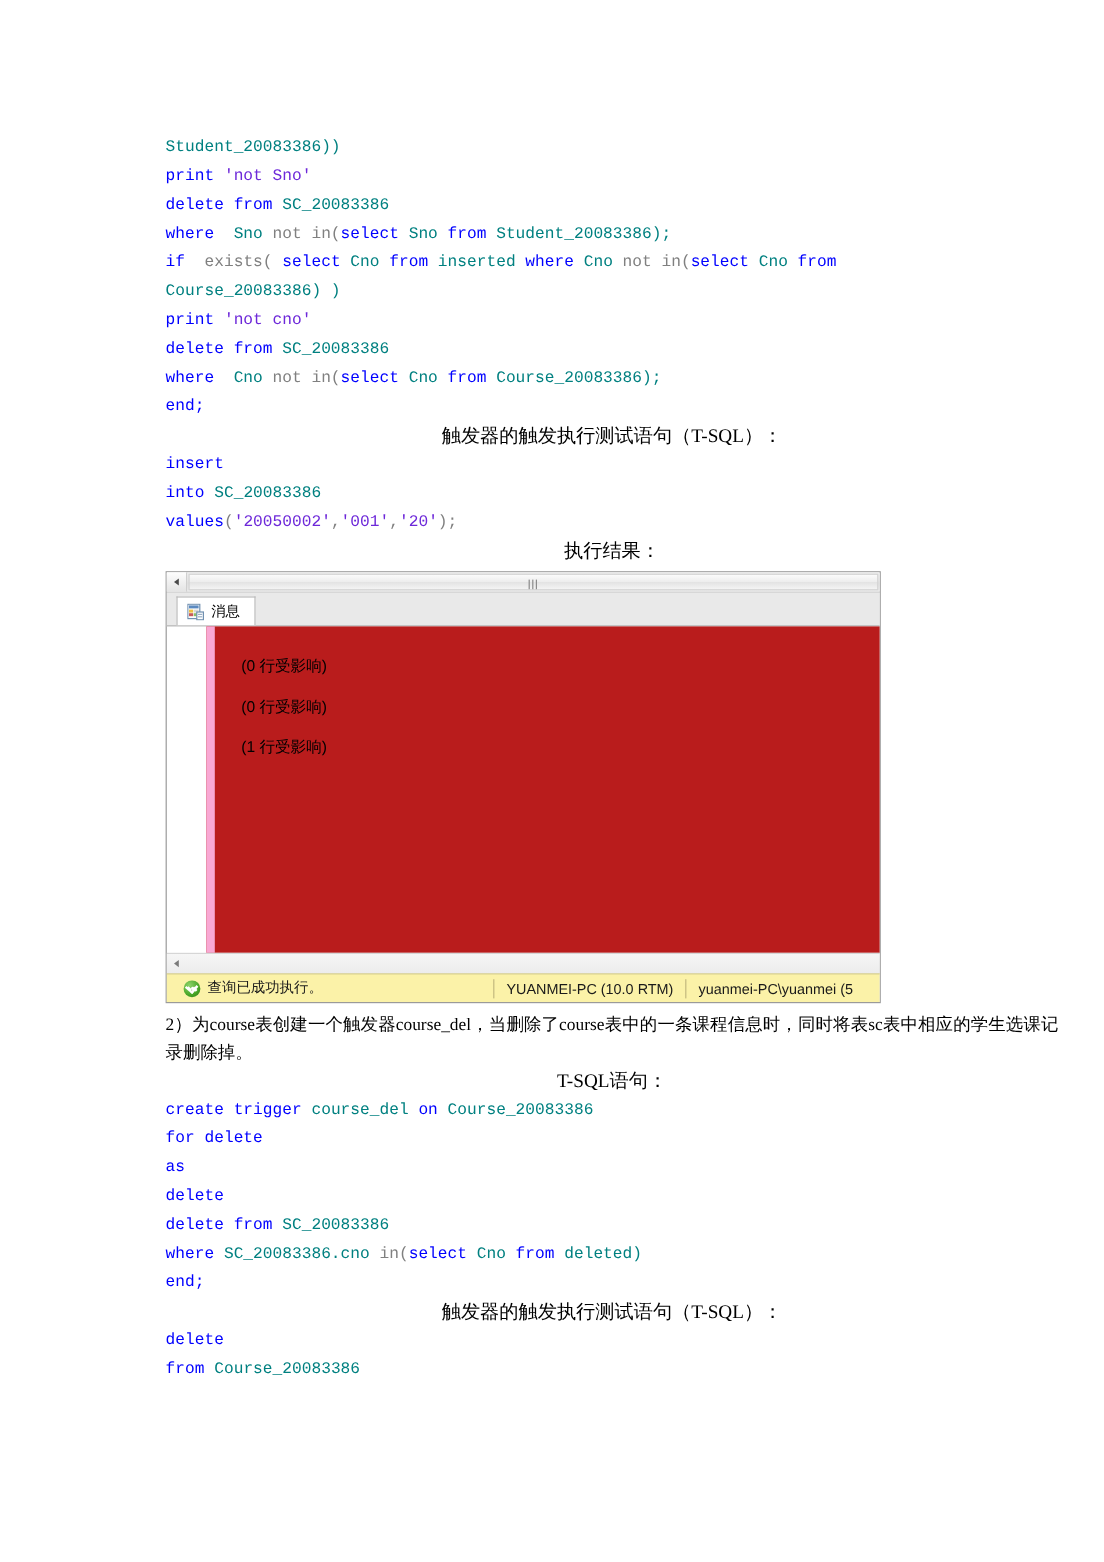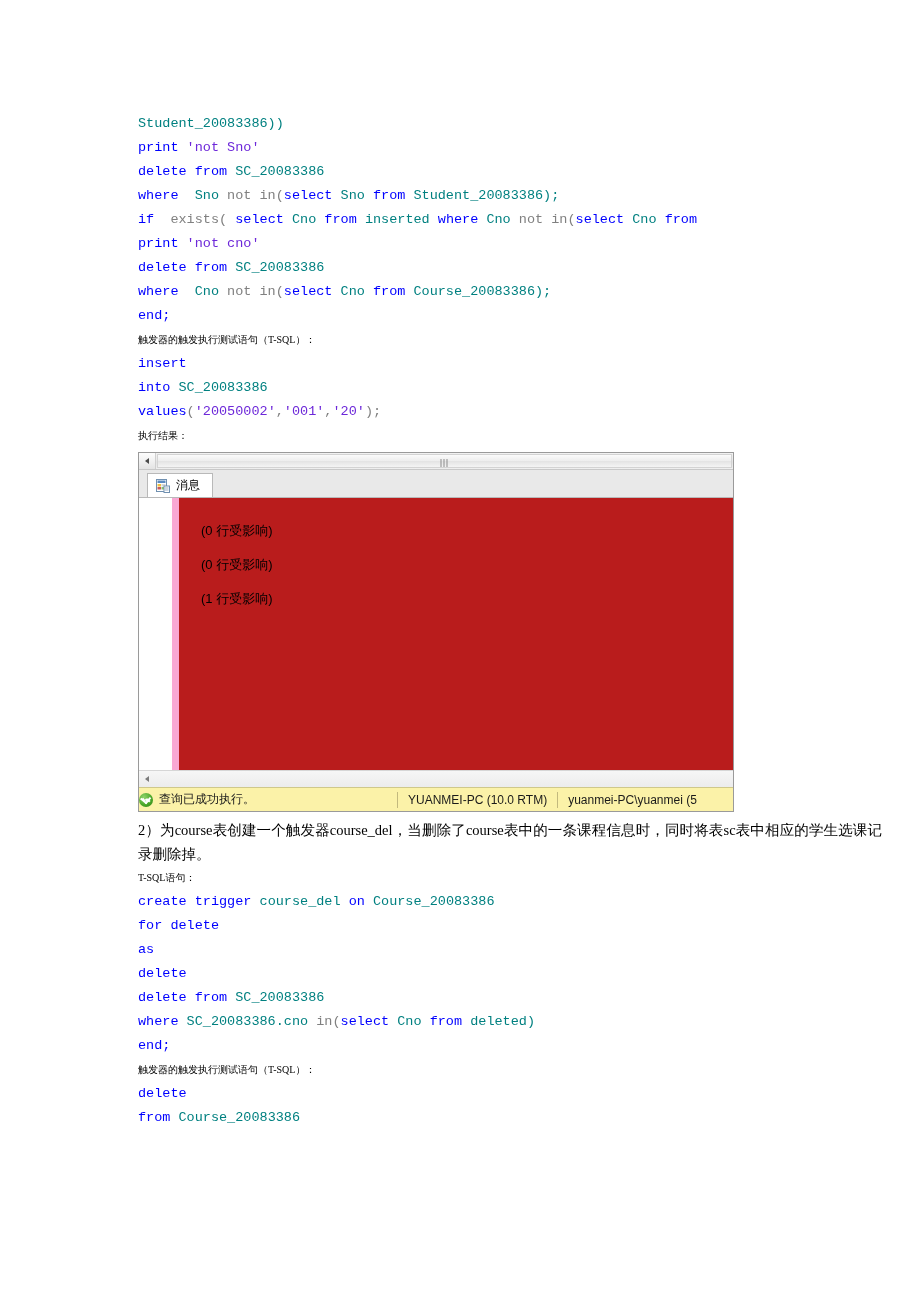--- a/index.html
+++ b/index.html
@@ -38,24 +38,25 @@
     color: #008080;
   }
   .k  { color: #0000ff; }   
   .id { color: #008080; }   
   .s  { color: #6d28d9; }   
   .op { color: #808080; }   
 
   
   .cn-line {
     font-family: "Liberation Serif", "DejaVu Serif", serif;
-    font-size: 10px;
+    font-size: 16px;
     line-height: 24px;
     color: #000000;
     white-space: pre-wrap;
+    text-align: center;
   }
   .para {
     font-family: "Liberation Serif", "DejaVu Serif", serif;
     font-size: 14.5px;
     line-height: 24px;
     color: #000000;
     text-align: justify;
   }
 
   
@@ -194,21 +195,21 @@
   }
   .st-cell {
     font-family: "Liberation Sans", "DejaVu Sans", sans-serif;
     font-size: 12px;
     color: #1a1a1a;
     white-space: nowrap;
     display: flex;
     align-items: center;
   }
   .st-ok {
-    padding-left: 0;
+    padding-left: 14px;
     gap: 6px;
     min-width: 258px;
   }
   .st-sep {
     width: 1px;
     height: 16px;
     background: #c2b97e;
     flex: none;
   }
   .st-server { padding: 0 10px; text-align: right; }
@@ -245,20 +246,21 @@
 
 <div class="page">
   <div class="content">
 
     <div id="code-block-1">
         <div class="code-line"><span class="id">Student_20083386))</span></div>
         <div class="code-line"><span class="k">print </span><span class="s">'not Sno'</span></div>
         <div class="code-line"><span class="k">delete from </span><span class="id">SC_20083386</span></div>
         <div class="code-line"><span class="k">where </span><span class="id"> Sno</span><span class="op"> not in(</span><span class="k">select </span><span class="id">Sno </span><span class="k">from </span><span class="id">Student_20083386);</span></div>
         <div class="code-line"><span class="k">if </span><span class="op"> exists( </span><span class="k">select </span><span class="id">Cno </span><span class="k">from </span><span class="id">inserted </span><span class="k">where </span><span class="id">Cno </span><span class="op">not in(</span><span class="k">select </span><span class="id">Cno </span><span class="k">from</span></div>
+        <div class="code-line"><span class="id">Course_20083386) )</span></div>
         <div class="code-line"><span class="k">print </span><span class="s">'not cno'</span></div>
         <div class="code-line"><span class="k">delete from </span><span class="id">SC_20083386</span></div>
         <div class="code-line"><span class="k">where </span><span class="id"> Cno</span><span class="op"> not in(</span><span class="k">select </span><span class="id">Cno </span><span class="k">from </span><span class="id">Course_20083386);</span></div>
         <div class="code-line"><span class="k">end;</span></div>
       </div>
 
     <div class="cn-line">触发器的触发执行测试语句（T-SQL）：</div>
 
     <div id="code-block-2">
         <div class="code-line"><span class="k">insert</span></div>

